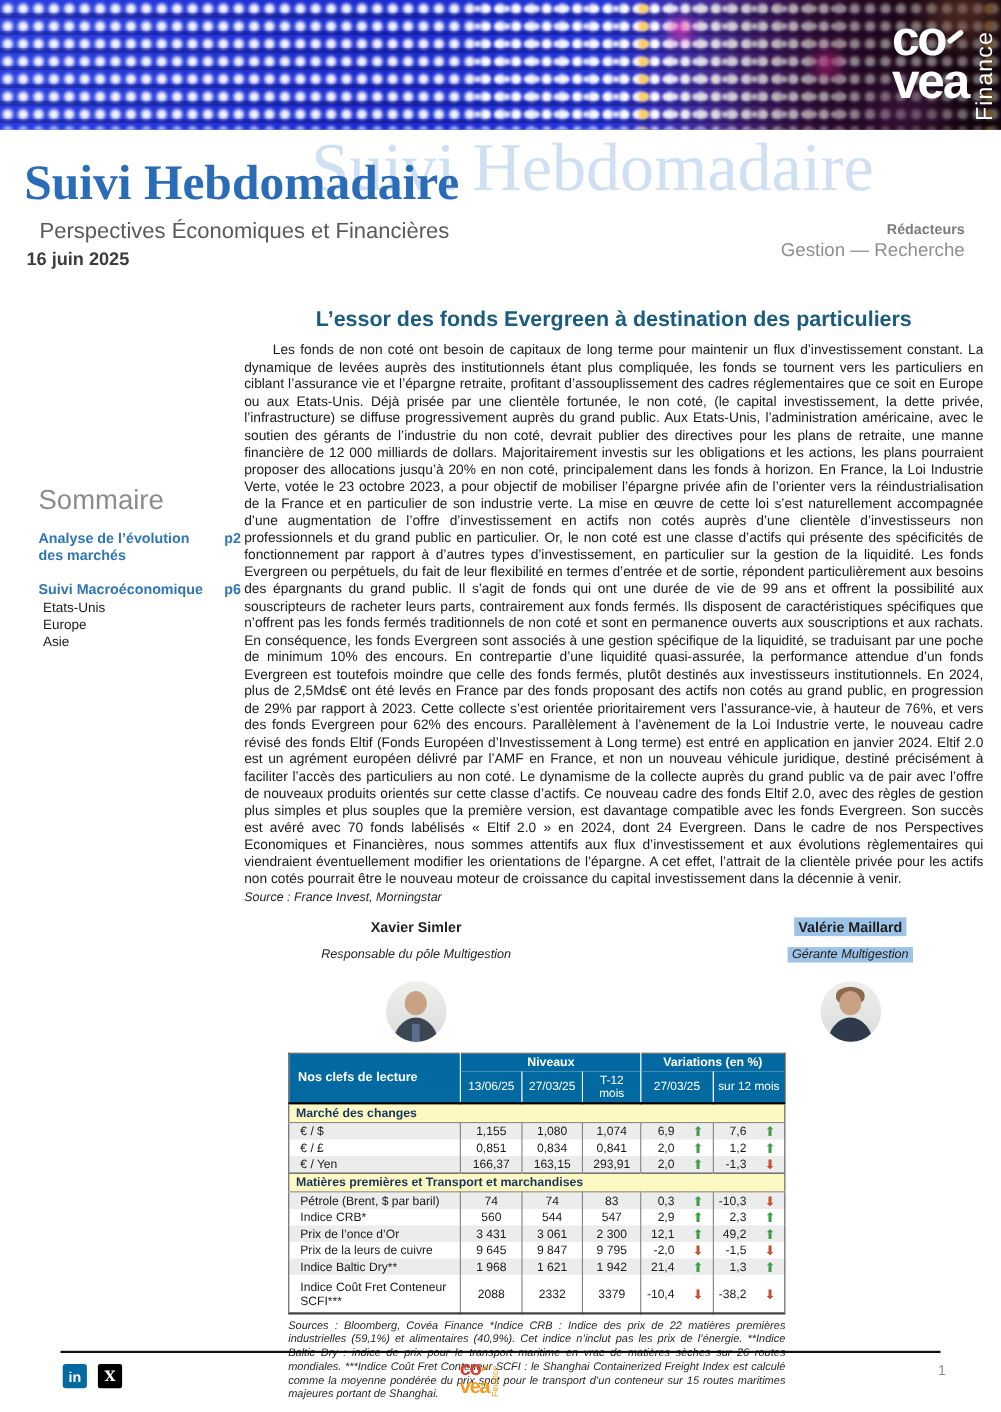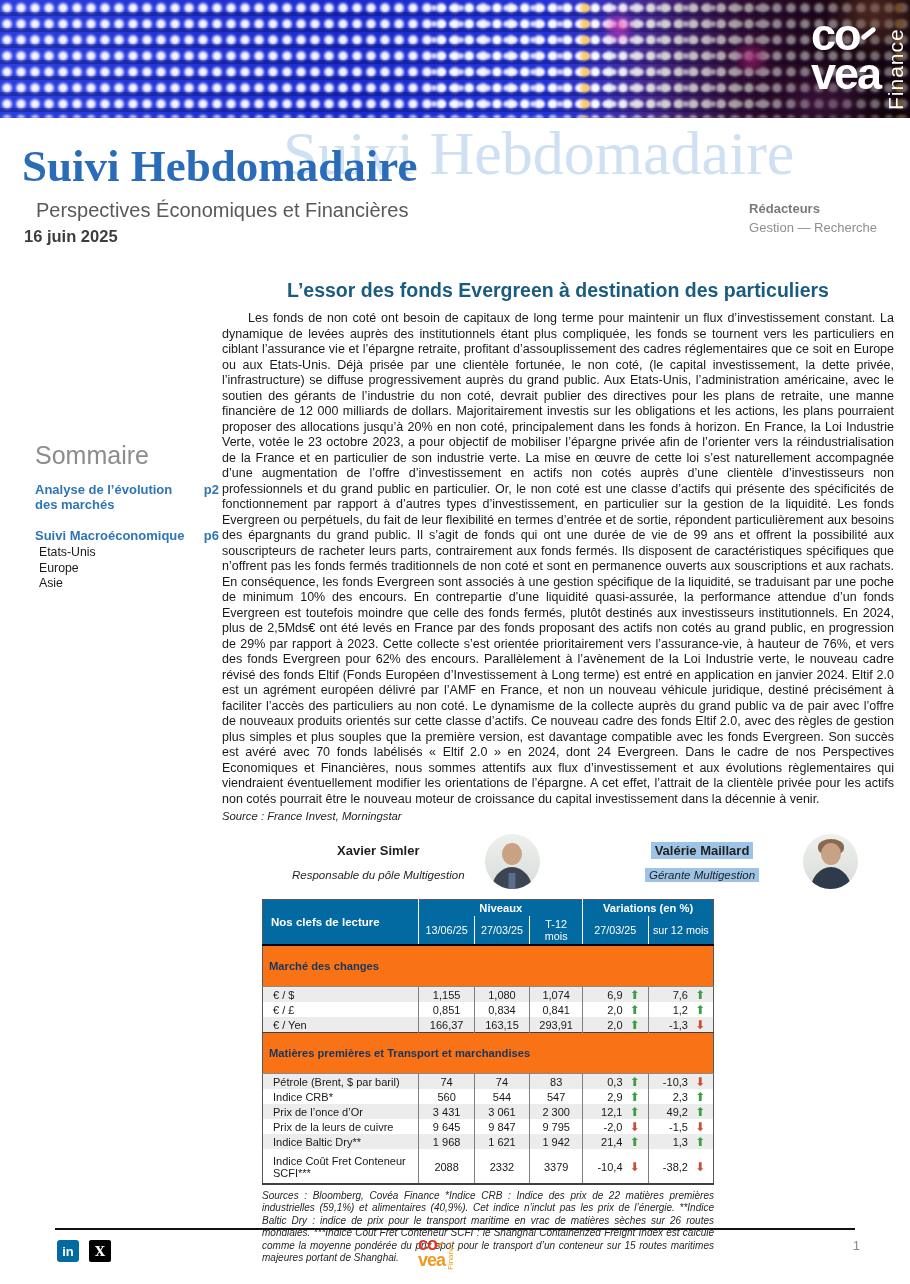--- a/index.html
+++ b/index.html
@@ -44,40 +44,40 @@
   .covea-footer .covea-line2{color:#f2991f;margin-top:-2px;}
   .covea-footer .covea-accent{width:7px;height:2px;background:#f2991f;right:1px;top:8px;}
   .covea-footer .covea-vertical{color:#f2991f;font-size:8px;right:-10px;top:1px;height:34px;}
   
   .ghost-title{position:absolute;left:283px;top:118px;width:627px;overflow:hidden;white-space:nowrap;
     font-family:"Liberation Serif",serif;font-size:62px;color:#cfe0f3;z-index:1;}
   .page-title{position:absolute;left:22px;top:140px;font-family:"Liberation Serif",serif;
     font-size:45px;font-weight:bold;color:#2b6cb8;z-index:2;white-space:nowrap;}
   .page-subtitle{position:absolute;left:36px;top:199px;font-size:20px;color:#595959;z-index:2;}
   .page-date{position:absolute;left:24px;top:227px;font-size:16.5px;font-weight:bold;color:#3d3d3d;z-index:2;}
-  .editors{position:absolute;right:33px;top:199px;z-index:2;line-height:19px;}
+  .editors{position:absolute;right:33px;top:199px;text-align:right;z-index:2;line-height:19px;}
   .editors .ed1{font-size:13px;font-weight:bold;color:#7a7a7a;}
-  .editors .ed2{font-size:13px;color:#8f8f8f;}
+  .editors .ed2{font-size:17px;color:#8f8f8f;}
   
   .sidebar{position:absolute;left:35px;top:441px;width:184px;}
   .sidebar h2{font-size:25px;font-weight:400;color:#8c8c8c;margin:0 0 12px 0;}
   .toc-section{margin-bottom:16px;}
   .toc-head{display:flex;justify-content:space-between;align-items:flex-start;cursor:pointer;}
   .toc-label{font-size:13px;font-weight:bold;color:#2e75b6;line-height:15px;width:150px;}
   .toc-page{font-size:13px;font-weight:bold;color:#2e75b6;}
   .toc-items{list-style:none;margin:2px 0 0 0;padding:0 0 0 4px;}
   .toc-items li{font-size:12.3px;color:#1a1a1a;line-height:15.5px;cursor:pointer;}
   
   .article{position:absolute;left:222px;top:279px;width:672px;}
   .article h1{font-size:19.5px;font-weight:bold;color:#1a5b80;margin:0 0 9px 0;text-align:center;}
   .article .body{font-size:12.5px;line-height:15.5px;text-align:justify;margin:0;text-indent:26px;color:#191919;}
   .article .source{font-size:11.3px;font-style:italic;margin-top:3px;color:#1f1f1f;}
   
   .authors{display:flex;justify-content:space-between;padding:12px 36px 0 66px;}
-  .author{display:flex;align-items:center;gap:16px;}
+  .author{display:flex;align-items:center;gap:16px;flex-direction:column;}
   .author-text{text-align:center;min-width:170px;}
   .author-name{font-size:13px;font-weight:bold;color:#1f1f1f;display:inline-block;padding:1px 4px;}
   .author-role{font-size:11.5px;font-style:italic;color:#1f1f1f;display:inline-block;margin-top:9px;padding:1px 4px;}
   .hl{background:#9dc3e6;}
   .avatar{width:55px;height:55px;border-radius:50%;overflow:hidden;position:relative;flex:none;
     background:linear-gradient(180deg,#eef0ee 0%,#d9dcd8 100%);}
   .avatar .head{position:absolute;left:50%;transform:translateX(-50%);top:9px;width:20px;height:22px;border-radius:50%;background:#c9a184;}
   .avatar .shoulders{position:absolute;left:50%;transform:translateX(-50%);bottom:-4px;width:42px;height:26px;
     border-radius:50% 50% 0 0/100% 100% 0 0;background:#3c4552;}
   .avatar .tie{position:absolute;left:50%;transform:translateX(-50%);bottom:0;width:7px;height:16px;background:#5a6f8d;}
@@ -87,26 +87,26 @@
   .avatar.avatar-1 .shoulders{background:#2f3a4a;}
   
   .keys-table{border-collapse:collapse;margin:10px 0 0 40px;width:452px;font-size:11px;
     border:1px solid #595959;}
   .keys-table thead th{background:#0369a1;color:#fff;font-weight:bold;padding:2px 4px;}
   .keys-table thead{border-bottom:2.5px solid #000;}
   .keys-table th.th-title{text-align:left;padding-left:8px;font-size:11.5px;width:178px;}
   .keys-table th.th-date{font-weight:normal;font-size:10.8px;border-left:1.5px solid #fff;}
   .keys-table th.th-group{border-left:1.5px solid #fff;font-size:11.2px;}
   .keys-table td{padding:1.5px 4px;}
-  .section-row td{background:#f97316;color:#17365d;font-weight:bold;padding:14px 6px;
+  .section-row td{background:#fef9c3;color:#17365d;font-weight:bold;padding:2px 6px;
     border-top:1px solid #404040;border-bottom:1px solid #8a8a8a;font-size:11.2px;}
   .keys-table .c-label{padding-left:10px;}
   .keys-table .c-val{text-align:center;border-left:1px solid #7f7f7f;width:48px;}
   .keys-table .c-var{border-left:1px solid #7f7f7f;width:60px;}
-  .keys-table .c-var .cellflex{display:flex;align-items:center;justify-content:flex-end;gap:7px;padding-right:4px;}
+  .keys-table .c-var .cellflex{display:flex;align-items:center;justify-content:space-between;gap:7px;padding-right:4px;}
   .keys-table .var-val{min-width:26px;text-align:right;}
   .keys-table tr.odd td{background:#ececec;}
   .keys-table tr.odd td:first-child{background:#ececec;}
   .keys-table tbody{border-bottom:2px solid #404040;}
   .keys-table tr.tall td{padding-top:6px;padding-bottom:4px;}
   .arrow{font-family:"DejaVu Sans",sans-serif;font-size:12px;line-height:1;}
   .arrow.up{color:#3f9d45;}
   .arrow.down{color:#c94f33;}
   
   .footnote{margin:5px 0 0 40px;width:452px;font-size:10px;font-style:italic;line-height:12.4px;

